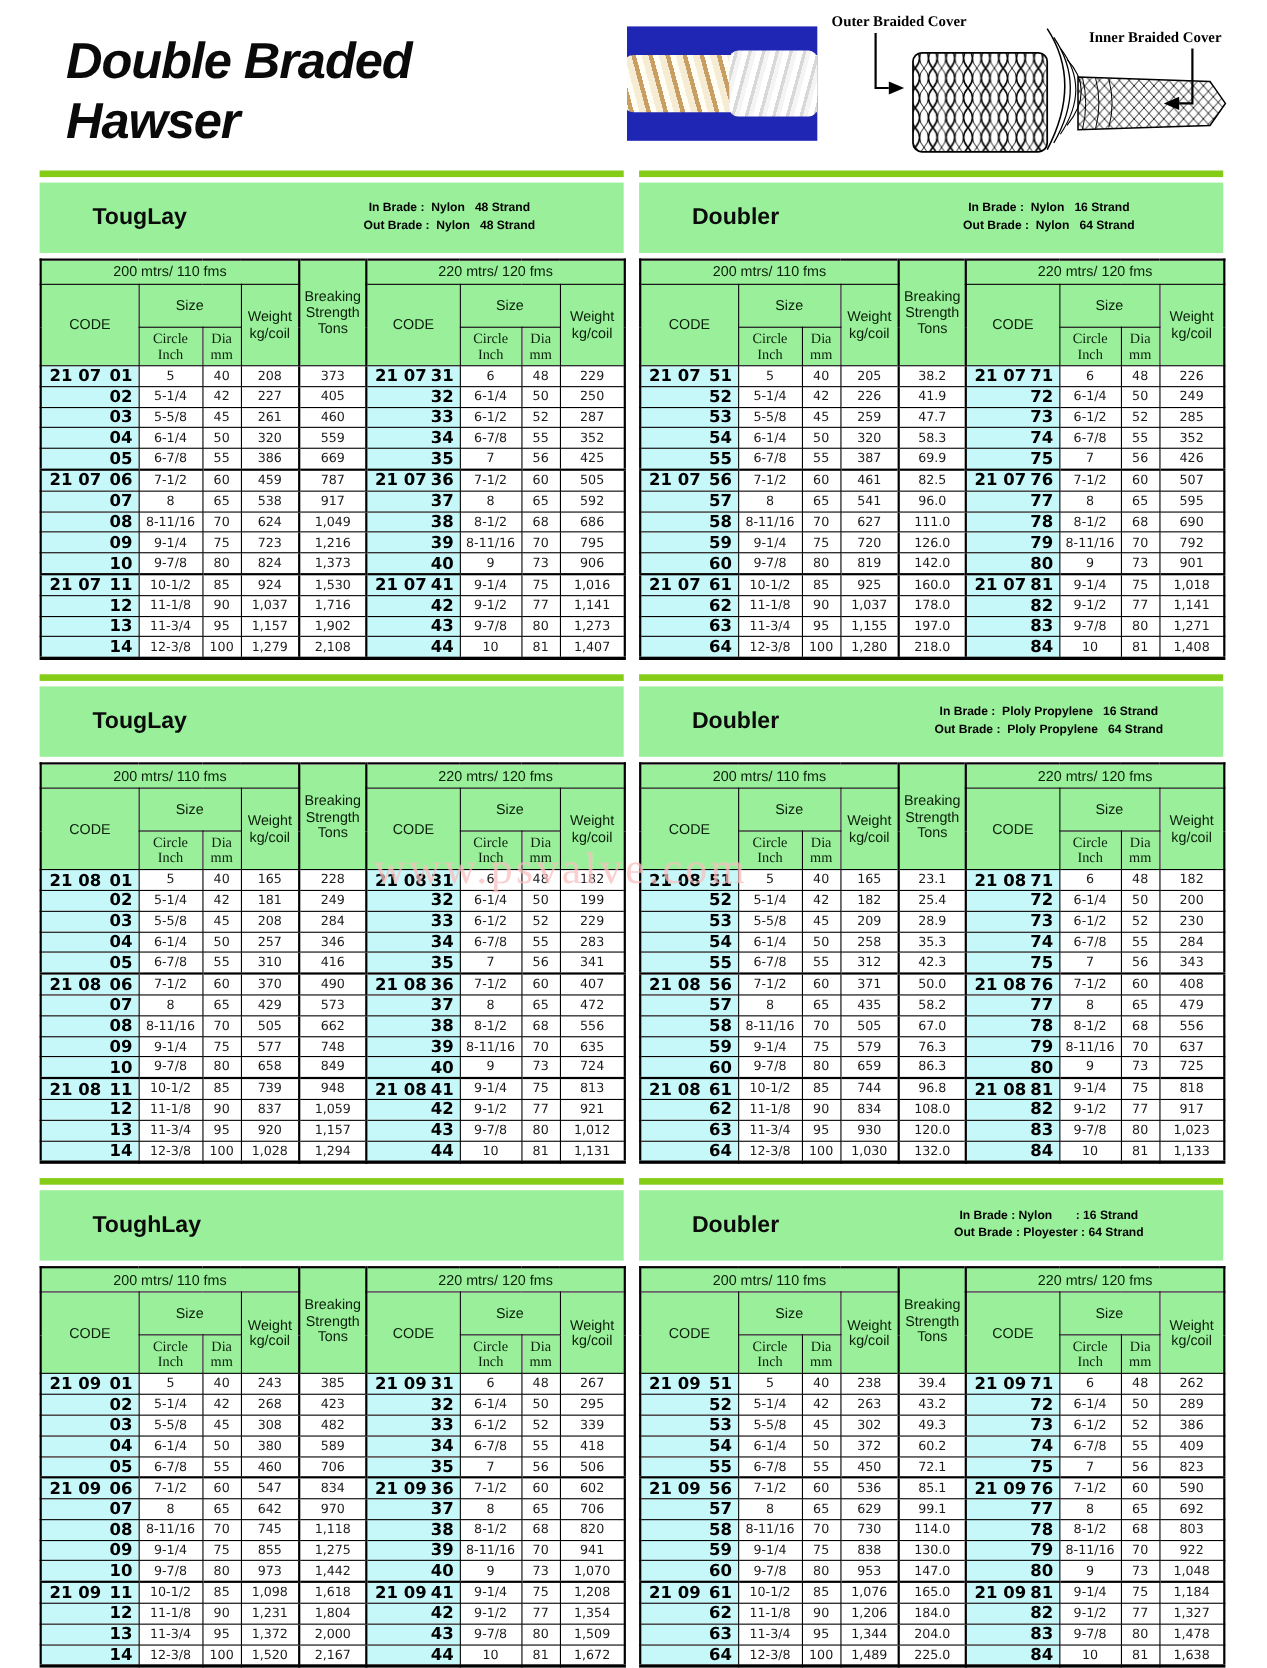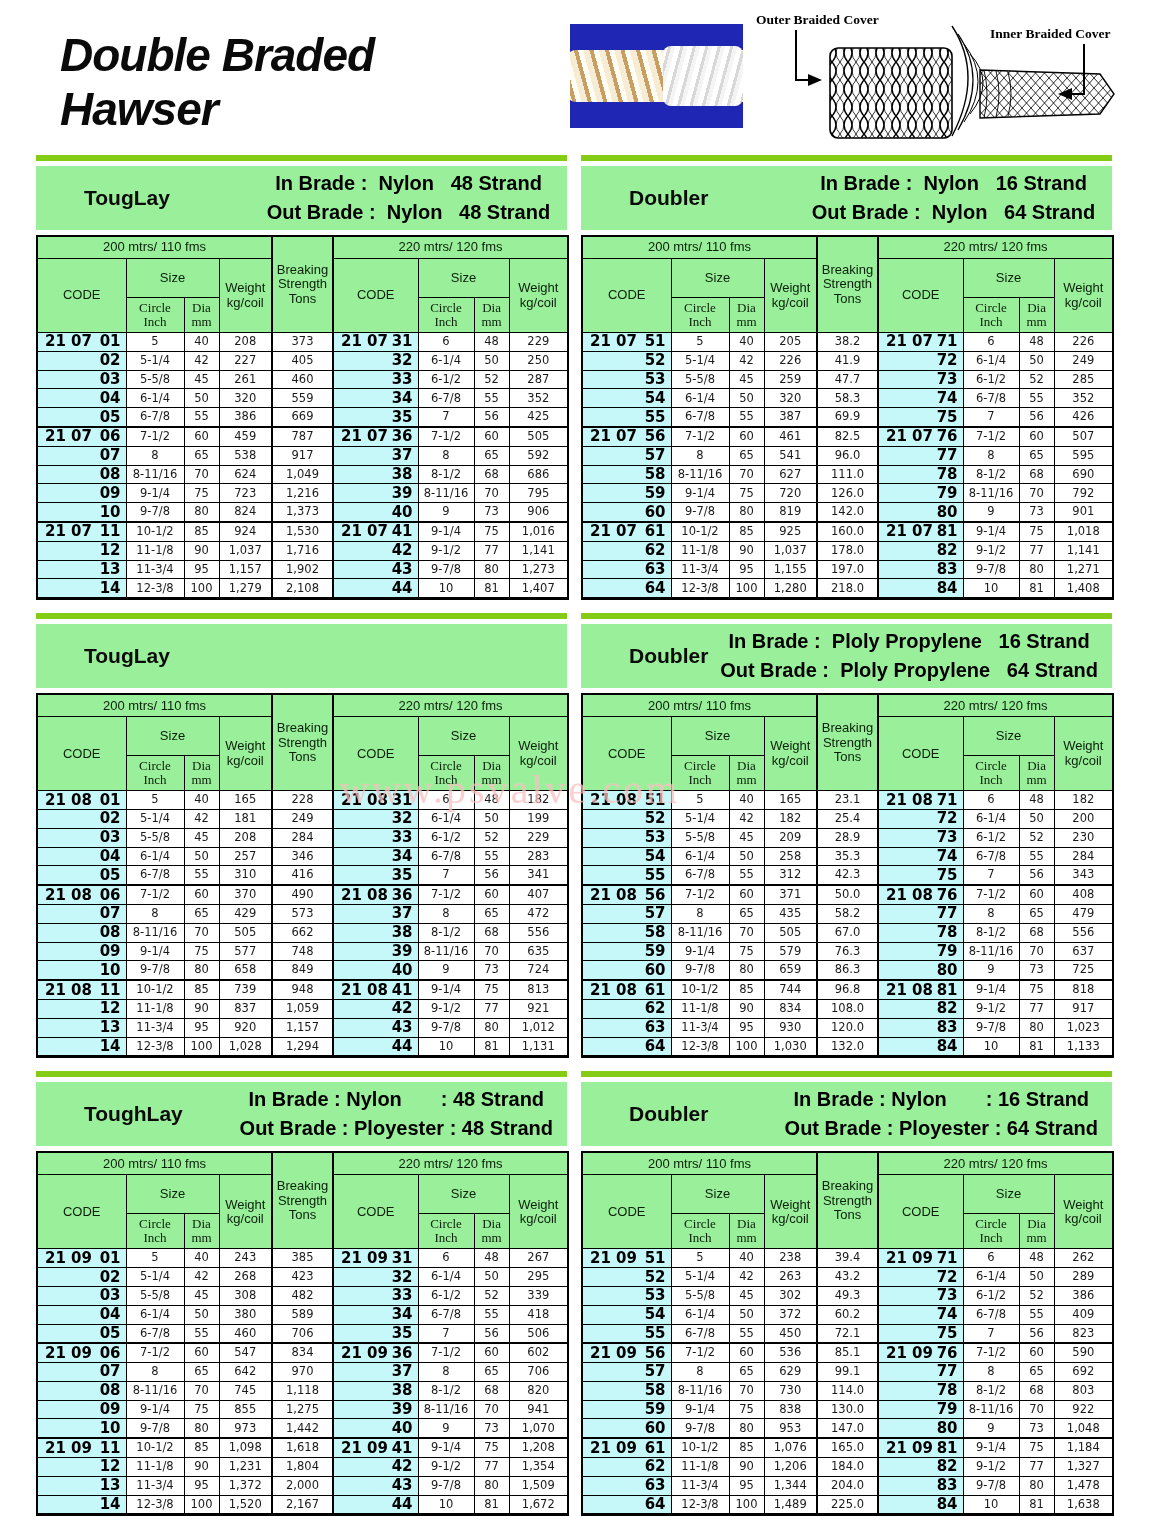--- a/index.html
+++ b/index.html
@@ -47,21 +47,21 @@
   .green-head{
     margin-top:5px;height:64px;background:#9aef9a;
     display:flex;align-items:center;
   }
   .green-head .tname{
     width:180px;padding-left:48px;
     font-size:21px;font-weight:bold;color:#0b0b0b;
   }
   .green-head .specs{flex:1;padding-right:14px;}
   .green-head .spec-line{
-    font-size:20px;font-weight:bold;white-space:pre;line-height:1.45;
+    font-size:11px;font-weight:bold;white-space:pre;line-height:1.45;
     text-align:center;
   }
   table.spec{
     margin-top:5px;border-collapse:collapse;table-layout:fixed;width:531px;
     border:2px solid #000;border-bottom-width:3px;
   }
   table.spec th,table.spec td{
     border:1px solid #000;padding:0;text-align:center;vertical-align:middle;
     overflow:hidden;
   }
@@ -1491,24 +1491,20 @@
             <td class="num">81</td>
             <td class="num">1,133</td>
           </tr>
         </tbody>
     </table>
   </section>
 
   <section class="block">
     <div class="green-head">
       <div class="tname">ToughLay</div>
-      <div class="specs">
-        <div class="spec-line">In Brade : Nylon       : 48 Strand</div>
-        <div class="spec-line">Out Brade : Ployester : 48 Strand</div>
-      </div>
     </div>
     <table class="spec">
       <colgroup>
         <col style="width:89px">
           <col style="width:58px">
           <col style="width:35px">
           <col style="width:53px">
         <col style="width:61px">
         <col style="width:85px">
           <col style="width:56px">

